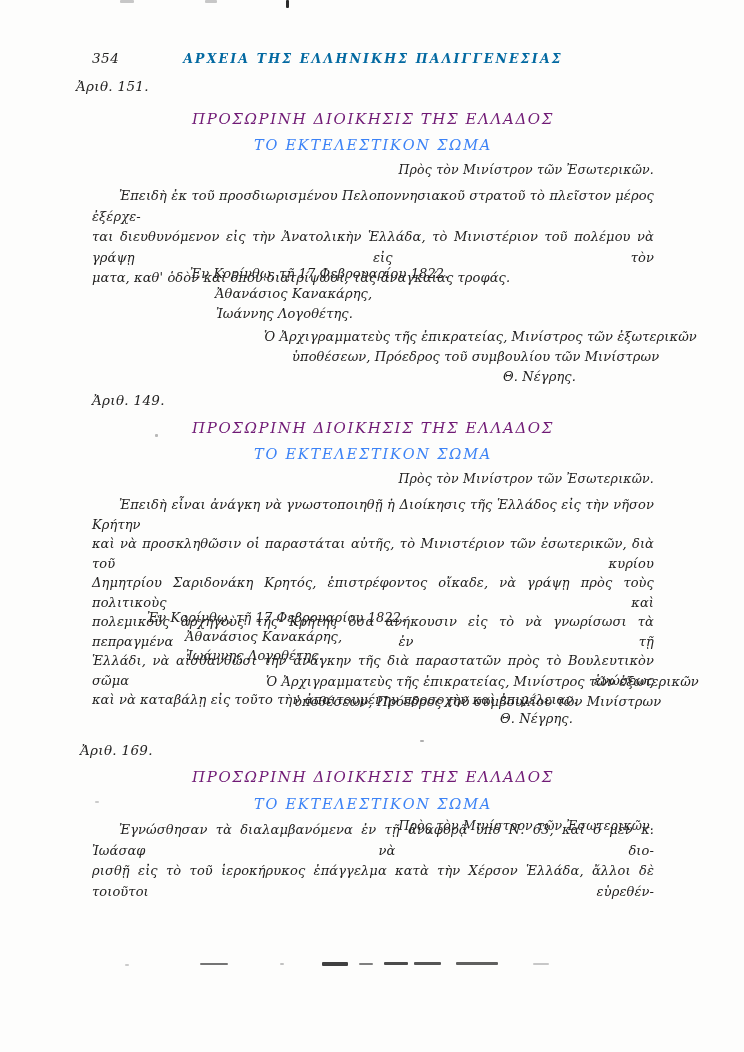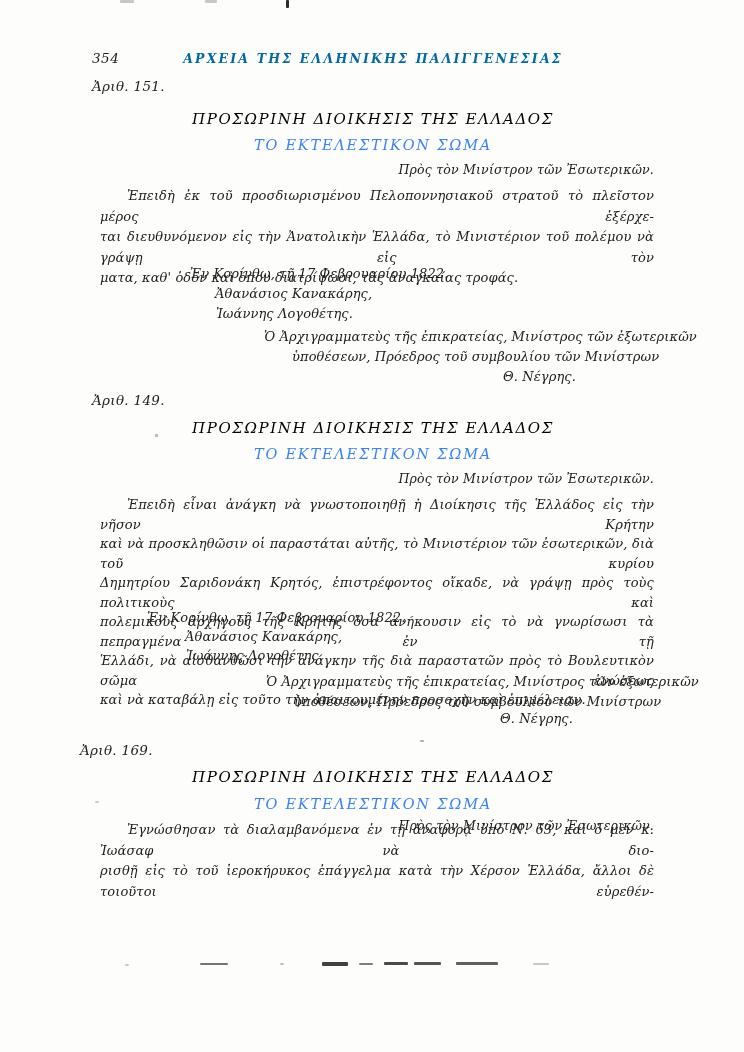--- a/index.html
+++ b/index.html
@@ -25,21 +25,21 @@
     letter-spacing: 2.2px;
     font-weight: bold;
     color: #0369a1;
   }
   .doc-number { font-size: 13.5px; letter-spacing: 0.3px; }
 
   .doc-title {
     text-align: center;
     font-size: 15px;
     letter-spacing: 1.6px;
-    color: #000000;
+    color: #701a75;
     white-space: nowrap;
   }
   .doc-subtitle {
     text-align: center;
     font-size: 14.5px;
     letter-spacing: 1.8px;
     color: #3b82f6;
     white-space: nowrap;
   }
   .addressee {
@@ -47,21 +47,20 @@
     font-size: 12.5px;
     letter-spacing: 0.2px;
   }
 
   .body-par { font-size: 13px; }
   .b-line {
     text-align: justify;
     text-align-last: justify;
     line-height: 20.5px;
     letter-spacing: 0.1px;
-    margin-left: 8px;
   }
   .b-first { text-indent: 27px; }
   .b-last  { text-align-last: left; }
 
   .dateline, .signature, .sec-line, .sec-sign {
     font-size: 13px;
     white-space: nowrap;
     letter-spacing: 0.1px;
   }
 
@@ -74,21 +73,21 @@
 <div class="page">
 
   <div class="artifact soft" style="left:120px; top:0; width:14px; height:3px; opacity:.55;"></div>
   <div class="artifact soft" style="left:205px; top:0; width:12px; height:3px; opacity:.55;"></div>
   <div class="artifact" style="left:286px; top:0; width:3px; height:8px;"></div>
 
   <div class="abs page-number" style="left:92px; top:50px;">354</div>
   <div class="abs col running-title" style="top:51px;">ΑΡΧΕΙΑ ΤΗΣ ΕΛΛΗΝΙΚΗΣ ΠΑΛΙΓΓΕΝΕΣΙΑΣ</div>
 
   <section>
-    <div class="abs doc-number" style="left:92px; top:78px;">Ἀριθ. 151.</div>
+    <div class="abs doc-number" style="left:76px; top:78px;">Ἀριθ. 151.</div>
     <div class="abs col doc-title" style="top:110px;">ΠΡΟΣΩΡΙΝΗ ΔΙΟΙΚΗΣΙΣ ΤΗΣ ΕΛΛΑΔΟΣ</div>
     <div class="abs col doc-subtitle" style="top:137px;">ΤΟ ΕΚΤΕΛΕΣΤΙΚΟΝ ΣΩΜΑ</div>
     <div class="abs col addressee" style="top:162px;">Πρὸς τὸν Μινίστρον τῶν Ἐσωτερικῶν.</div>
 
     <div class="abs col body-par" style="top:186px;">
       <div class="b-line b-first">Ἐπειδὴ ἐκ τοῦ προσδιωρισμένου Πελοποννησιακοῦ στρατοῦ τὸ πλεῖστον μέρος ἐξέρχε-</div>
       <div class="b-line">ται διευθυνόμενον εἰς τὴν Ἀνατολικὴν Ἑλλάδα, τὸ Μινιστέριον τοῦ πολέμου νὰ γράψῃ εἰς τὸν</div>
       <div class="b-line b-last">ματα, καθ' ὁδὸν καὶ ὅπου διατρίψωσι, τὰς ἀναγκαίας τροφάς.</div>
     </div>
 

